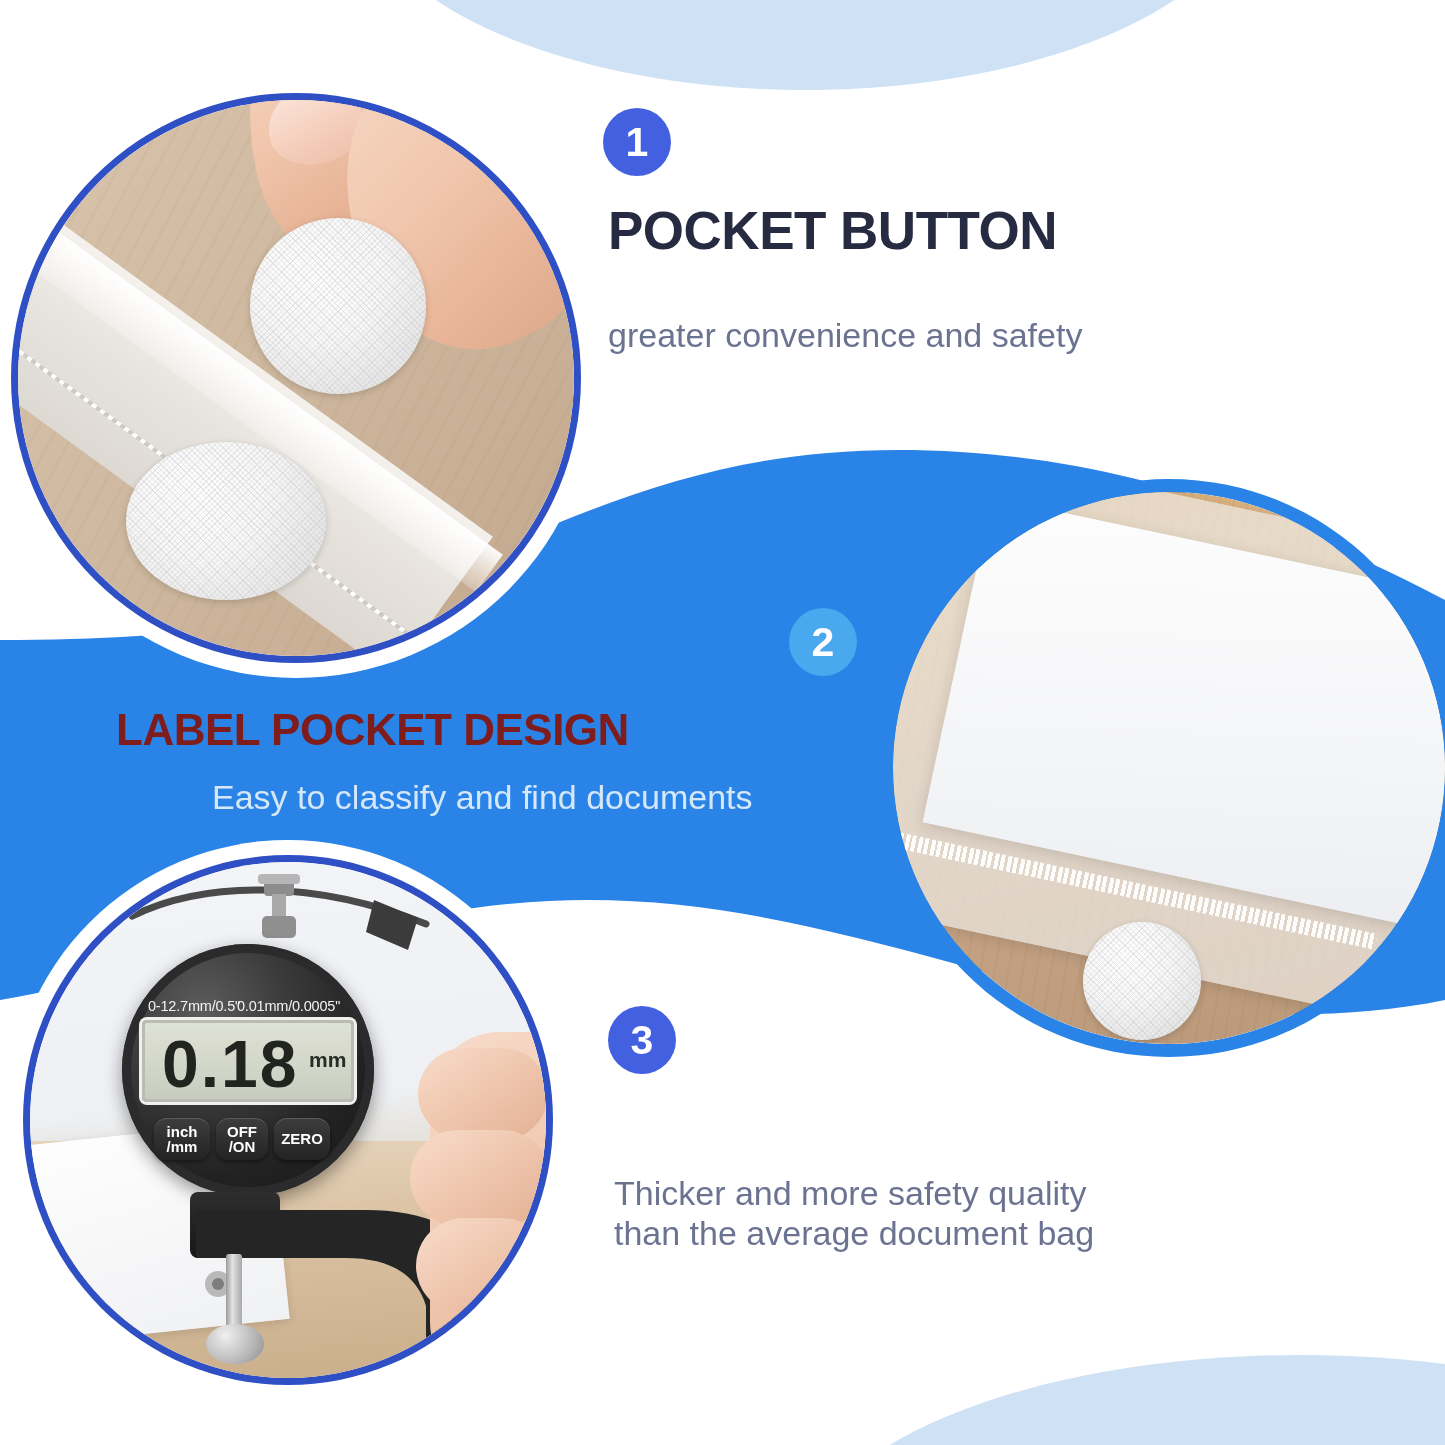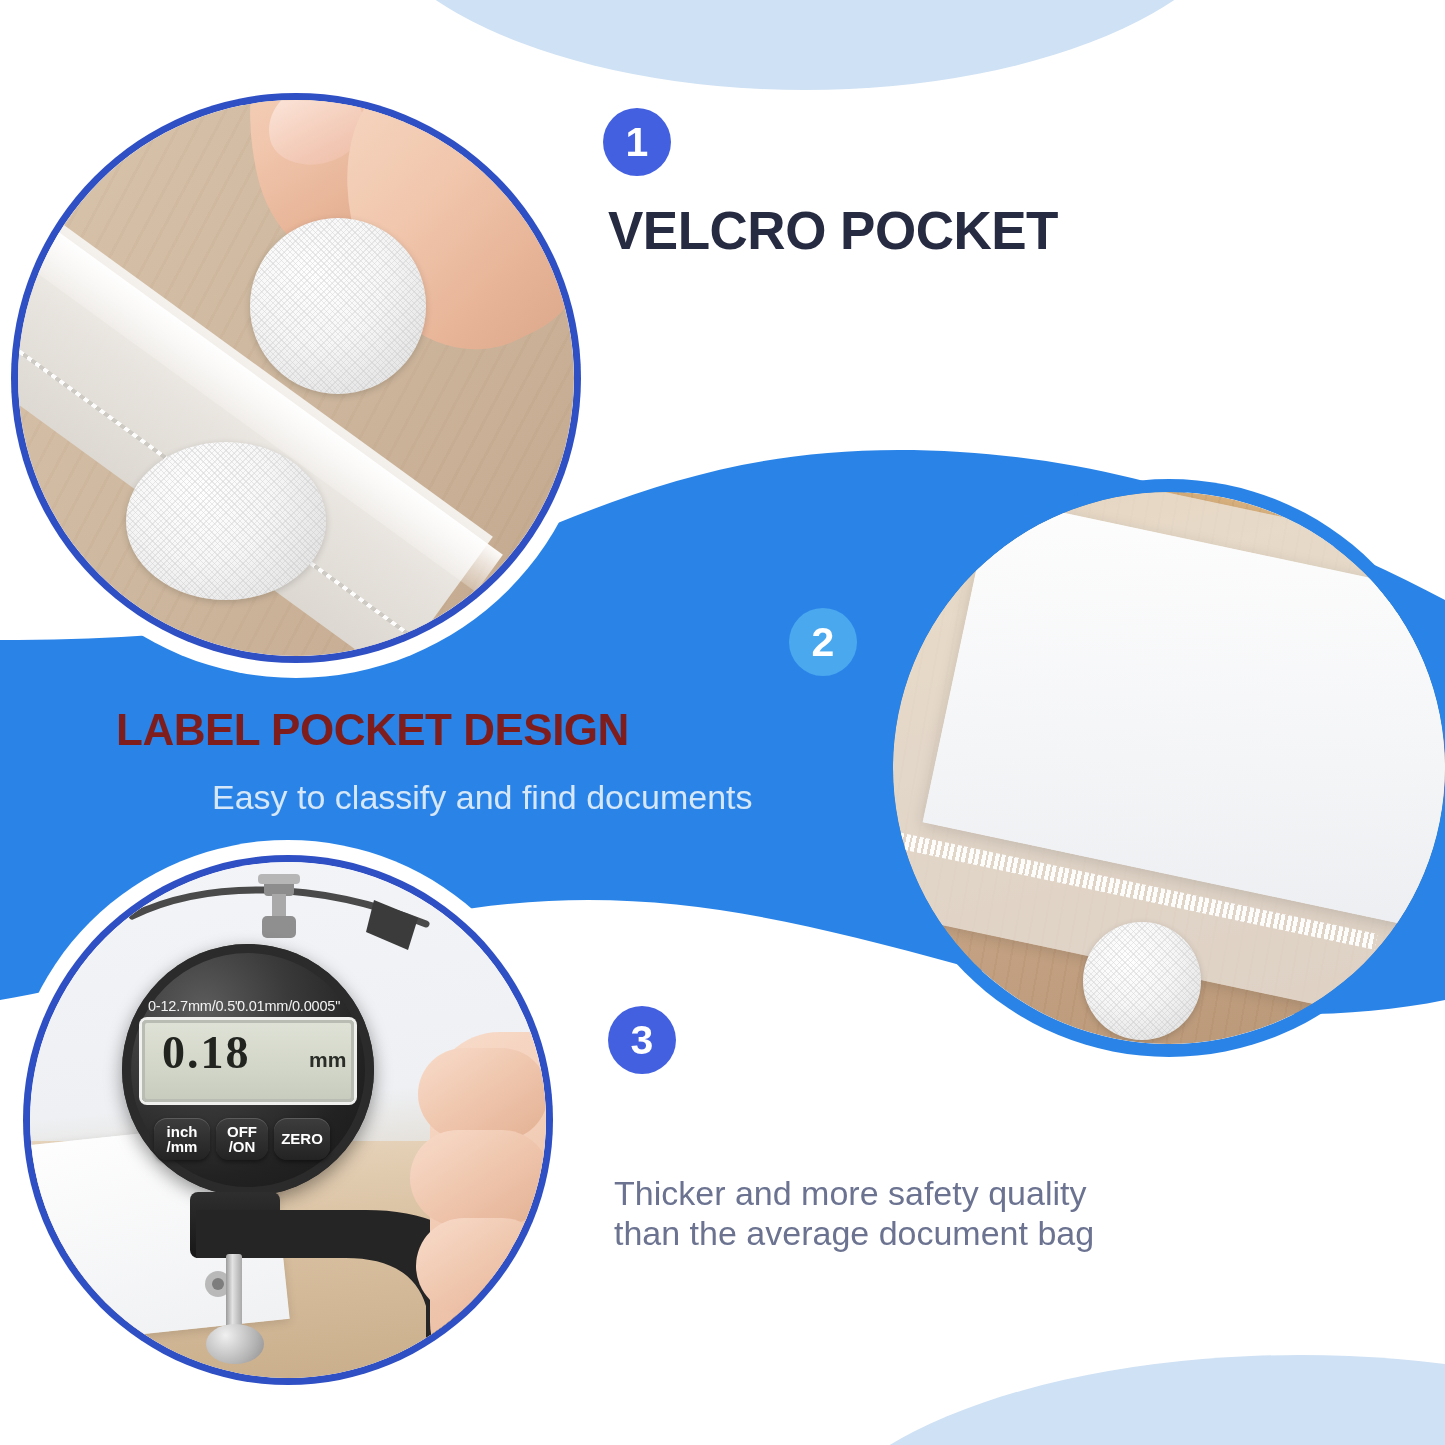--- a/index.html
+++ b/index.html
@@ -77,22 +77,22 @@
      box-shadow:0 6px 18px rgba(0,0,0,.4), inset 0 0 0 9px #2b2b2b;}
   .g-knurl{position:absolute;border-radius:50%;
      background:repeating-conic-gradient(#4a4a4a 0deg 3deg,#1c1c1c 3deg 6deg);
      -webkit-mask:radial-gradient(circle,transparent 0 82%,#000 82% 100%);
              mask:radial-gradient(circle,transparent 0 82%,#000 82% 100%);}
   .g-lcd{position:absolute;border-radius:5px;
      background:linear-gradient(180deg,#dfe2d6,#d2d6c8 60%,#c7cbbd);
      box-shadow:inset 0 0 0 3px #b9bcb2, 0 0 0 3px #f0f0ee;}
   .g-spec{position:absolute;color:#f2f2f2;font-family:"Liberation Sans",sans-serif;
      font-size:14.5px;letter-spacing:-.2px;white-space:nowrap;}
-  .g-val{position:absolute;color:#22241f;font-family:Liberation Serif, serif;
-     font-weight:700;font-size:46px;letter-spacing:2px;}
+  .g-val{position:absolute;color:#22241f;font-family:Liberation Sans, sans-serif;
+     font-weight:700;font-size:66px;letter-spacing:2px;}
   .g-unit{position:absolute;color:#2a2c27;font-family:"Liberation Sans",sans-serif;
      font-size:21px;font-weight:700;}
   .g-btn{position:absolute;border-radius:13px;
      background:linear-gradient(180deg,#3d3d3d,#232323);
      box-shadow:inset 0 1px 0 rgba(255,255,255,.16),0 2px 4px rgba(0,0,0,.45);
      color:#fff;font-size:15px;font-weight:700;line-height:1.03;
      display:flex;align-items:center;justify-content:center;text-align:center;}
   .g-frame{position:absolute;background:linear-gradient(180deg,#2e2e2e,#171717);}
   .g-stem{position:absolute;border-radius:3px;
      background:linear-gradient(90deg,#9b9b9b,#e3e3e3 40%,#a9a9a9);}
@@ -230,23 +230,24 @@
       <div class="g-hand" style="left:400px;top:170px;width:220px;height:360px;border-radius:70px 20px 40px 70px;"></div>
       <div class="g-hand" style="left:388px;top:186px;width:130px;height:92px;border-radius:48px;"></div>
       <div class="g-hand" style="left:380px;top:268px;width:140px;height:96px;border-radius:48px;"></div>
       <div class="g-hand" style="left:386px;top:356px;width:134px;height:96px;border-radius:48px;"></div>
     </div>
   </div>
 
   <div class="badge" id="badge-1">
     <span>1</span>
   </div>
-  <div class="h-dark" id="title-1">VELCRO POCKET</div>
+  <div class="h-dark" id="title-1">POCKET BUTTON</div>
   <div class="s-dark" id="sub-1">
     <br>
+    <span>greater convenience and safety</span>
   </div>
 
   <div class="badge" id="badge-2">
     <span>2</span>
   </div>
   <div id="title-2">LABEL POCKET DESIGN</div>
   <div id="sub-2">Easy to classify and find documents</div>
 
   <div class="badge" id="badge-3">
     <span>3</span>

